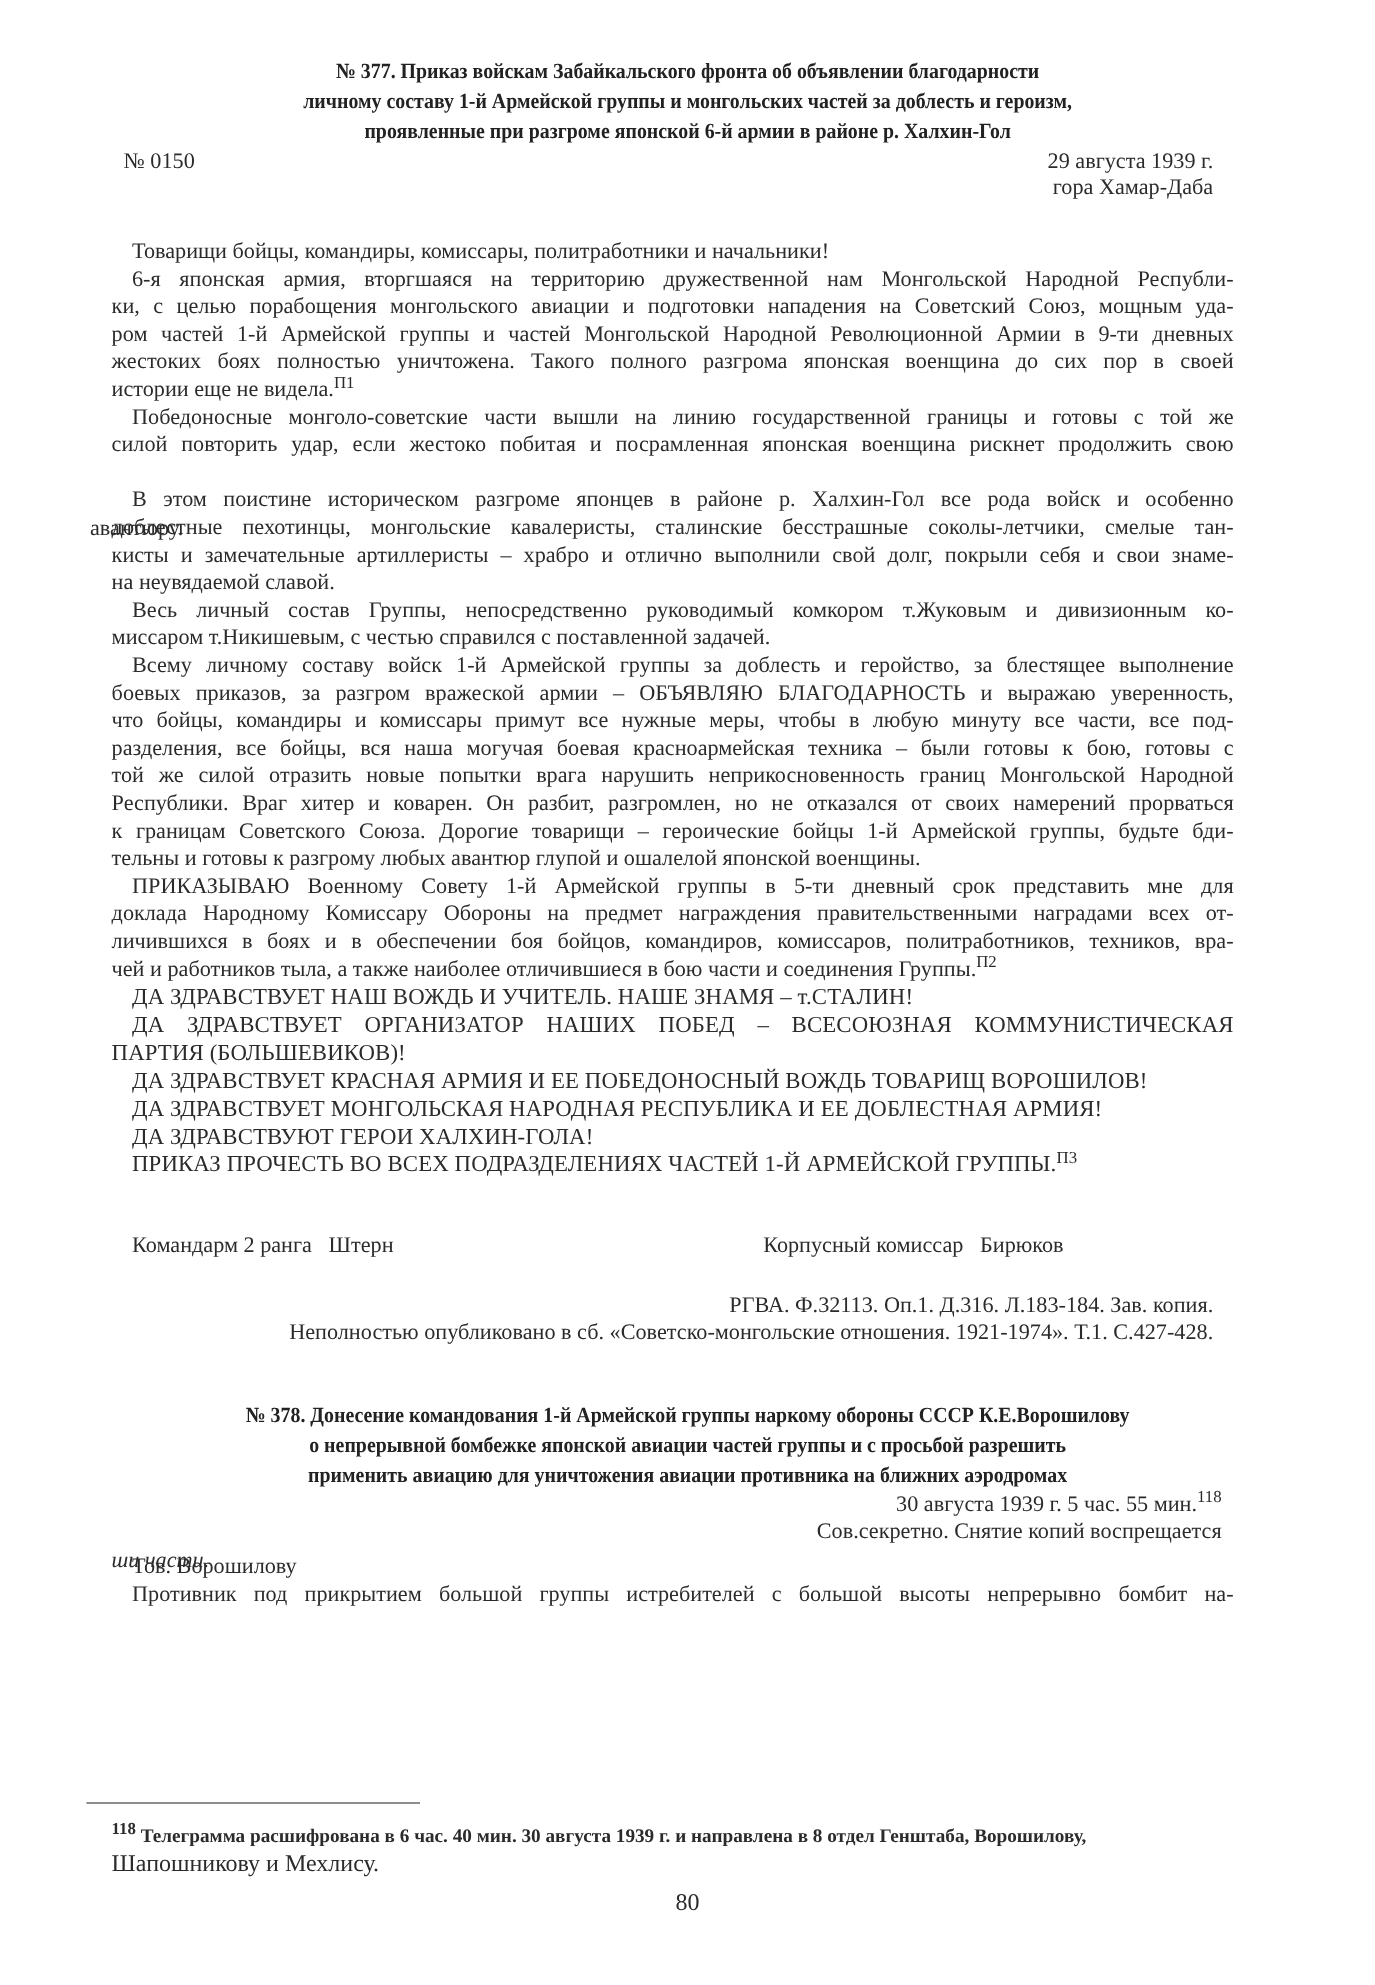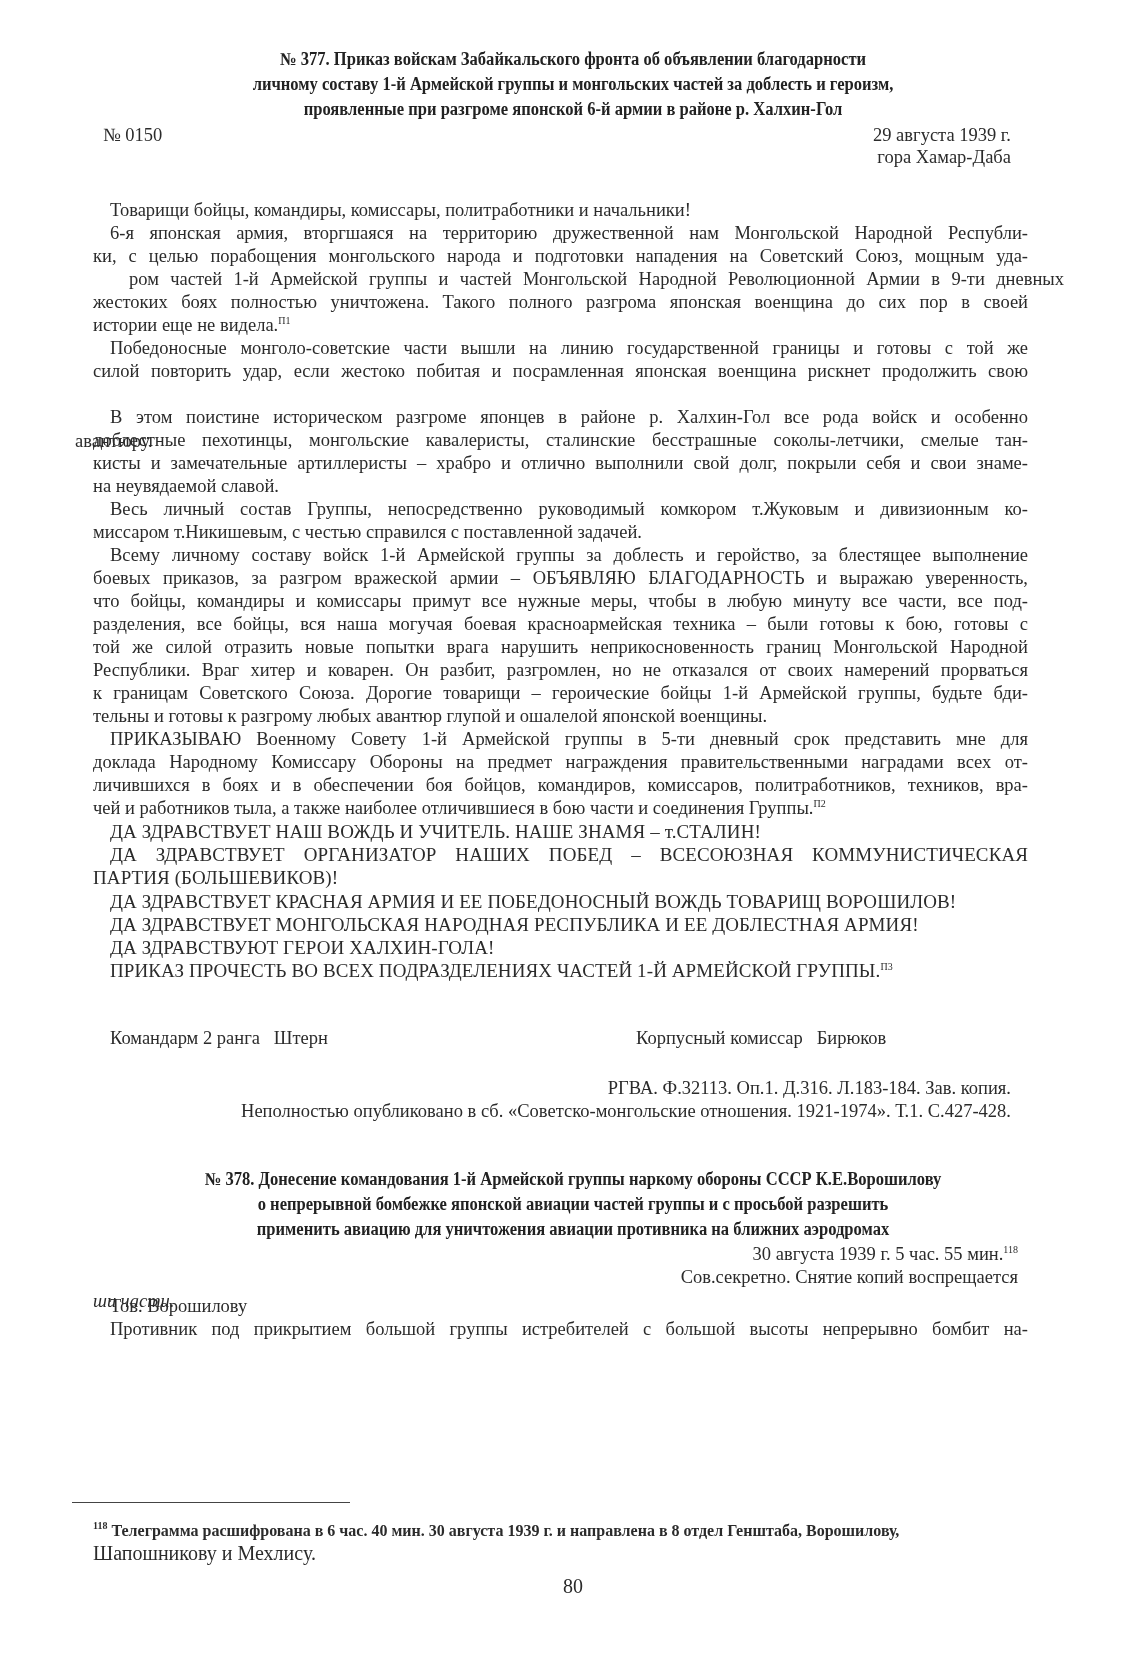--- a/index.html
+++ b/index.html
@@ -22,42 +22,42 @@
       white-space: nowrap;
       font-weight: bold;
       font-size: 18px;
       line-height: 22px;
       color: #222;
       transform: scaleX(0.92);
       transform-origin: center top;
     }
     .j { text-align: justify; text-align-last: justify; }
     .caps { letter-spacing: 0.1px; }
-    sup { font-size: 10px; vertical-align: 7px; line-height: 0; }
+    sup { font-size: 14px; vertical-align: 7px; line-height: 0; }
     .rule { position: absolute; height: 1px; background: #444; }
     .center { left: 0; width: 1146px; text-align: center; }
   </style>
 </head>
 <body>
 
 <div>
   <div class="head center" style="top:48px;">№ 377. Приказ войскам Забайкальского фронта об объявлении благодарности</div>
   <div class="head center" style="top:73px;">личному составу 1-й Армейской группы и монгольских частей за доблесть и героизм,</div>
   <div class="head center" style="top:98px;">проявленные при разгроме японской 6-й армии в районе р. Халхин-Гол</div>
 </div>
 <div class="ln" style="top:124px; left:103px;">№ 0150</div>
 <div class="ln" style="top:124px; right:135px;">29 августа 1939 г.</div>
 <div class="ln" style="top:146px; right:135px;">гора Хамар-Даба</div>
 
 <div>
   <div class="ln" style="top:199px; left:110px;">Товарищи бойцы, командиры, комиссары, политработники и начальники!</div>
 
   <div class="ln j" style="top:222px; left:110px; width:918px;">6-я японская армия, вторгшаяся на территорию дружественной нам Монгольской Народной Республи-</div>
-  <div class="ln j" style="top:245px; left:93px; width:935px;">ки, с целью порабощения монгольского народа и подготовки нападения на Советский Союз, мощным уда-</div>
-  <div class="ln j" style="top:268px; left:93px; width:935px;margin-left:36px;">ром частей 1-й Армейской группы и частей Монгольской Народной Революционной Армии в 9-ти дневных</div>
+  <div class="ln j" style="top:245px; left:93px; width:935px;">ки, с целью порабощения монгольского авиации и подготовки нападения на Советский Союз, мощным уда-</div>
+  <div class="ln j" style="top:268px; left:93px; width:935px;">ром частей 1-й Армейской группы и частей Монгольской Народной Революционной Армии в 9-ти дневных</div>
   <div class="ln j" style="top:291px; left:93px; width:935px;">жестоких боях полностью уничтожена. Такого полного разгрома японская военщина до сих пор в своей</div>
   <div class="ln" style="top:314px; left:93px;"><span>истории еще не видела.</span><sup>П1</sup></div>
 
   <div class="ln j" style="top:337px; left:110px; width:918px;">Победоносные монголо-советские части вышли на линию государственной границы и готовы с той же</div>
   <div class="ln j" style="top:360px; left:93px; width:935px;">силой повторить удар, если жестоко побитая и посрамленная японская военщина рискнет продолжить свою</div>
   <div class="ln" style="top:383px; left:75px;margin-top:47px;">авантюру.</div>
 
   <div class="ln j" style="top:406px; left:110px; width:918px;">В этом поистине историческом разгроме японцев в районе р. Халхин-Гол все рода войск и особенно</div>
   <div class="ln j" style="top:429px; left:93px; width:935px;">доблестные пехотинцы, монгольские кавалеристы, сталинские бесстрашные соколы-летчики, смелые тан-</div>
   <div class="ln j" style="top:452px; left:93px; width:935px;">кисты и замечательные артиллеристы – храбро и отлично выполнили свой долг, покрыли себя и свои знаме-</div>

